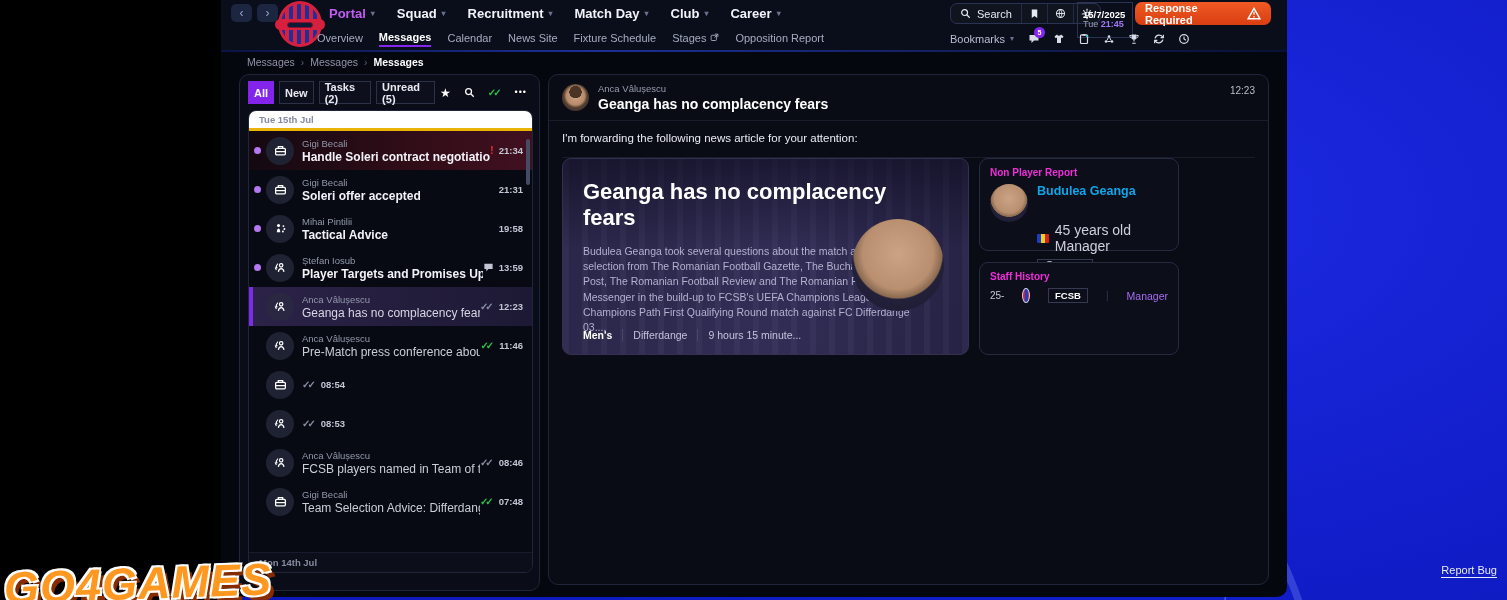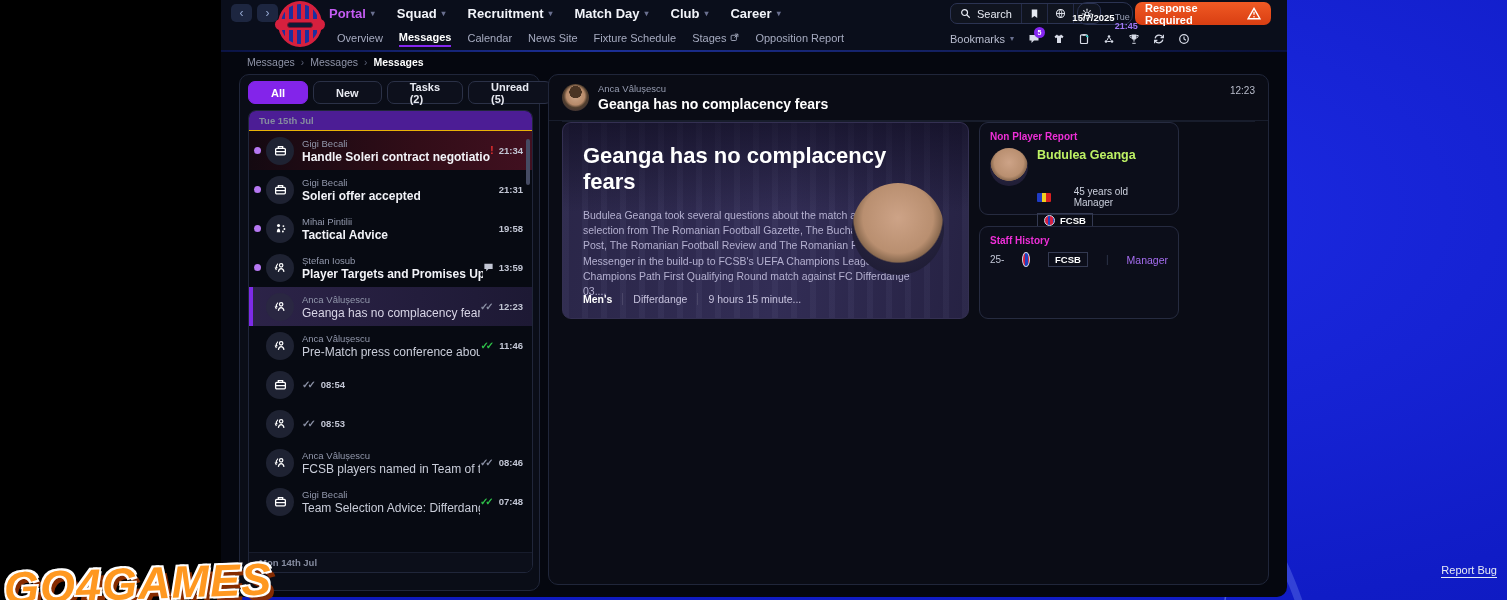--- a/index.html
+++ b/index.html
@@ -37,62 +37,62 @@
   .menu { display:flex; align-items:center; gap:5px; font-size:13px; font-weight:bold; color:#f2f4fa; cursor:pointer; }
   .menu.active span.lbl { color:#c45cf2; }
   .chev { font-size:8px; color:#6a7090; }
 
   .searchgroup { position:absolute; left:729px; top:3px; height:21px; display:flex; align-items:stretch;
     border:1px solid #2b3352; border-radius:7px; background:#10141f; overflow:hidden; }
   .sg-cell { display:flex; align-items:center; gap:6px; padding:0 9px; border-right:1px solid #242b48; color:#e6e9f2; font-size:11px; }
   .sg-cell:last-child { border-right:none; }
   .sg-icon { width:26px; justify-content:center; padding:0; }
 
-  .dateblock { position:absolute; left:856px; top:2px; width:56px; height:23px; border:1px solid #2b3352; border-radius:10px;
-    padding:10px 5px; display:flex; flex-direction:row; justify-content:center; line-height:1.05; }
+  .dateblock { position:absolute; left:856px; top:2px; width:56px; height:23px; border:1px solid #2b3352; border-radius:0;
+    padding:17px 5px; display:flex; flex-direction:column; justify-content:center; line-height:1.05; }
   .dateblock .d1 { font-size:9.5px; font-weight:bold; color:#fff; }
   .dateblock .d2 { font-size:9px; color:#9aa0b5; }
   .dateblock .d2 b { color:#a078f5; }
 
   .respbtn { position:absolute; left:914px; top:2px; width:136px; height:23px; border-radius:7px;
     background:linear-gradient(180deg,#f05a24,#d93e12); display:flex; align-items:center; justify-content:space-between;
     padding:0 10px; color:#fff; font-size:11px; font-weight:bold; }
 
-  .submenu { position:absolute; left:116px; top:27px; height:23px; display:flex; align-items:center; gap:16px; }
+  .submenu { position:absolute; left:96px; top:27px; height:23px; display:flex; align-items:center; gap:16px; }
   .sub { font-size:11px; color:#a6abc0; display:flex; align-items:center; gap:4px; cursor:pointer; padding-bottom:2px; }
   .sub.active { color:#fff; font-weight:bold; border-bottom:2px solid #8526f0; }
 
   .bookmarks { position:absolute; left:729px; top:27px; height:23px; display:flex; align-items:center; gap:5px;
     font-size:11px; color:#b9bdd0; }
   .bm-icons { position:absolute; left:806px; top:27px; height:23px; display:flex; align-items:center; gap:12px; color:#d8dce8; }
   .bm-ic { position:relative; width:13px; height:13px; display:flex; align-items:center; justify-content:center; }
   .badge5 { position:absolute; top:-5px; right:-5px; width:11px; height:11px; background:#8526f0; color:#fff;
     border-radius:50%; font-size:7px; font-weight:bold; display:flex; align-items:center; justify-content:center; }
 
   
   .crumbs { position:absolute; left:26px; top:56px; font-size:10.5px; color:#8f94a8; display:flex; gap:6px; align-items:center; }
   .crumbs .last { color:#fff; font-weight:bold; }
   .crumb-sep { color:#5c6278; font-size:10px; }
 
   
   .leftpanel { position:absolute; left:18px; top:74px; width:301px; height:517px; background:#0a0d17;
     border:1px solid #20263a; border-radius:10px; }
   .tabsrow { display:flex; align-items:center; gap:5px; padding:6px 8px 5px 8px; }
-  .tab { height:23px; padding:0 22px; border-radius:7px; font-size:11px; font-weight:bold; color:#e8eaf2;
+  .tab { height:23px; padding:0 5px; border-radius:0; font-size:11px; font-weight:bold; color:#e8eaf2;
     border:1px solid #2b3147; background:#0d101c; display:flex; align-items:center; cursor:pointer; }
   .tab.active { background:#8324ea; border-color:#8324ea; color:#fff; }
   .tabicons { margin-left:auto; display:flex; align-items:center; gap:13px; padding-right:4px; }
   .ticon { color:#fff; font-size:12px; line-height:1; display:flex; align-items:center; }
   .checks { font-size:10px; letter-spacing:-3px; font-weight:bold; padding-right:3px; }
   .checks.green { color:#2fc24a; } .checks.gray { color:#8a90a4; }
   .dots3 { font-size:9px; letter-spacing:1px; color:#fff; }
 
   .list { position:relative; margin:1px 7px 0 8px; width:285px; height:463px; background:#070a12;
     border:1px solid #20263a; border-radius:8px; overflow:hidden; }
-  .dhead { height:20px; background:#4c1d95; border-bottom:1px solid #eab308; display:flex; align-items:center;
+  .dhead { height:20px; background:#ffffff; border-bottom:3px solid #eab308; display:flex; align-items:center;
     padding-left:10px; font-size:9.5px; font-weight:bold; color:#858b9f; }
   .dhead.bottom { border-top:1px solid #171c2c; border-bottom:none; position:absolute; bottom:0; left:0; right:0; background:#0c0f1a; }
   .item { position:relative; height:39px; display:flex; align-items:center; padding-right:9px; cursor:pointer; }
   .item.task { background:linear-gradient(90deg,#140911 0%, #320d18 60%, #411020 100%); }
   .item.selected { background:linear-gradient(90deg,#2c2348,#1d1934); }
   .item.selected::before { content:""; position:absolute; left:0; top:0; bottom:0; width:4px; background:#7d2be8; }
   .dotcol { width:17px; display:flex; justify-content:center; flex:0 0 17px; }
   .udot { width:7px; height:7px; border-radius:50%; background:#b678f2; }
   .avcircle { width:28px; height:28px; border-radius:50%; background:#1e2232; flex:0 0 28px; margin-right:8px;
     display:flex; align-items:center; justify-content:center; }
@@ -139,22 +139,22 @@
   .a-foot { position:absolute; left:20px; bottom:13px; display:flex; align-items:center; gap:10px; font-size:10.5px; color:#c6c2dd; }
   .a-foot .first { font-weight:bold; color:#fff; }
   .vsep { width:1px; height:12px; background:#4a4668; }
 
   .rightcol { width:200px; display:flex; flex-direction:column; gap:11px; }
   .scard { background:#0c0e1a; border:1px solid #262b40; border-radius:9px; padding:8px 10px; }
   .scard.h1 { height:93px; } .scard.h2 { height:93px; }
   .sc-title { font-size:10px; font-weight:bold; color:#ef2fd8; margin-bottom:6px; }
   .reprow { display:flex; gap:9px; }
   .rep-photo { width:38px; height:38px; border-radius:50%; flex:0 0 38px; }
-  .rep-name { font-size:12.5px; font-weight:bold; color:#bef264; margin-bottom:7px; }
-  .rep-line { display:flex; align-items:center; gap:23px; font-size:10px; color:#ccd0dd; margin-bottom:4px;margin-top:24px; }
+  .rep-name { font-size:12.5px; font-weight:bold; color:#0ea5e9; margin-bottom:7px; }
+  .rep-line { display:flex; align-items:center; gap:6px; font-size:14px; color:#ccd0dd; margin-bottom:4px;margin-top:24px; }
   .flag { width:14px; height:9px; display:flex; border-radius:1px; overflow:hidden; }
   .flag i { flex:1; } .flag .b { background:#1f3bc4; } .flag .y { background:#f0d020; } .flag .r { background:#d92020; }
   .chip { display:inline-flex; align-items:center; gap:5px; border:1px solid #343a52; border-radius:0;
     padding:1px 6px; font-size:9.5px; font-weight:bold; color:#fff; }
   .fcsb { width:11px; height:11px; border-radius:50%; border:1px solid #cfd3e6;
     background:repeating-linear-gradient(90deg,#d42040 0 2.5px,#2040c0 2.5px 5px); }
   .rep-div { border-top:1px solid #1c2134; margin:6px 0 5px; }
   .ownstaff { display:flex; align-items:flex-end; gap:6px; font-size:10px; color:#ccd0dd; }
   .bluecirc { width:15px; height:15px; border-radius:50%; background:#2f6ae0; display:flex; align-items:center; justify-content:center; }
   .staffrow { display:flex; align-items:center; gap:18px; font-size:10px; color:#c3c7d6; margin-top:4px; }
@@ -580,20 +580,21 @@
 
     <div class="mainpanel">
       <div class="mhead">
         <div class="face anca"></div>
         <div>
           <div class="mh-name">Anca Vâlușescu</div>
           <div class="mh-subj">Geanga has no complacency fears</div>
         </div>
         <div class="mh-time">12:23</div>
       </div>
+      <div class="mbody">I'm forwarding the following news article for your attention:</div>
       <div class="mdivider"></div>
 
       <div class="cards">
         <div class="article">
           <div class="a-title">Geanga has no complacency fears</div>
           <div class="a-body">Budulea Geanga took several questions about the match and team selection from The Romanian Football Gazette, The Bucharest Football Post, The Romanian Football Review and The Romanian Football Messenger in the build-up to FCSB's UEFA Champions League Champions Path First Qualifying Round match against FC Differdange 03....</div>
           <div class="a-photo face bald"></div>
           <div class="a-foot">
             <span class="first">Men's</span>
             <span class="vsep"></span>

